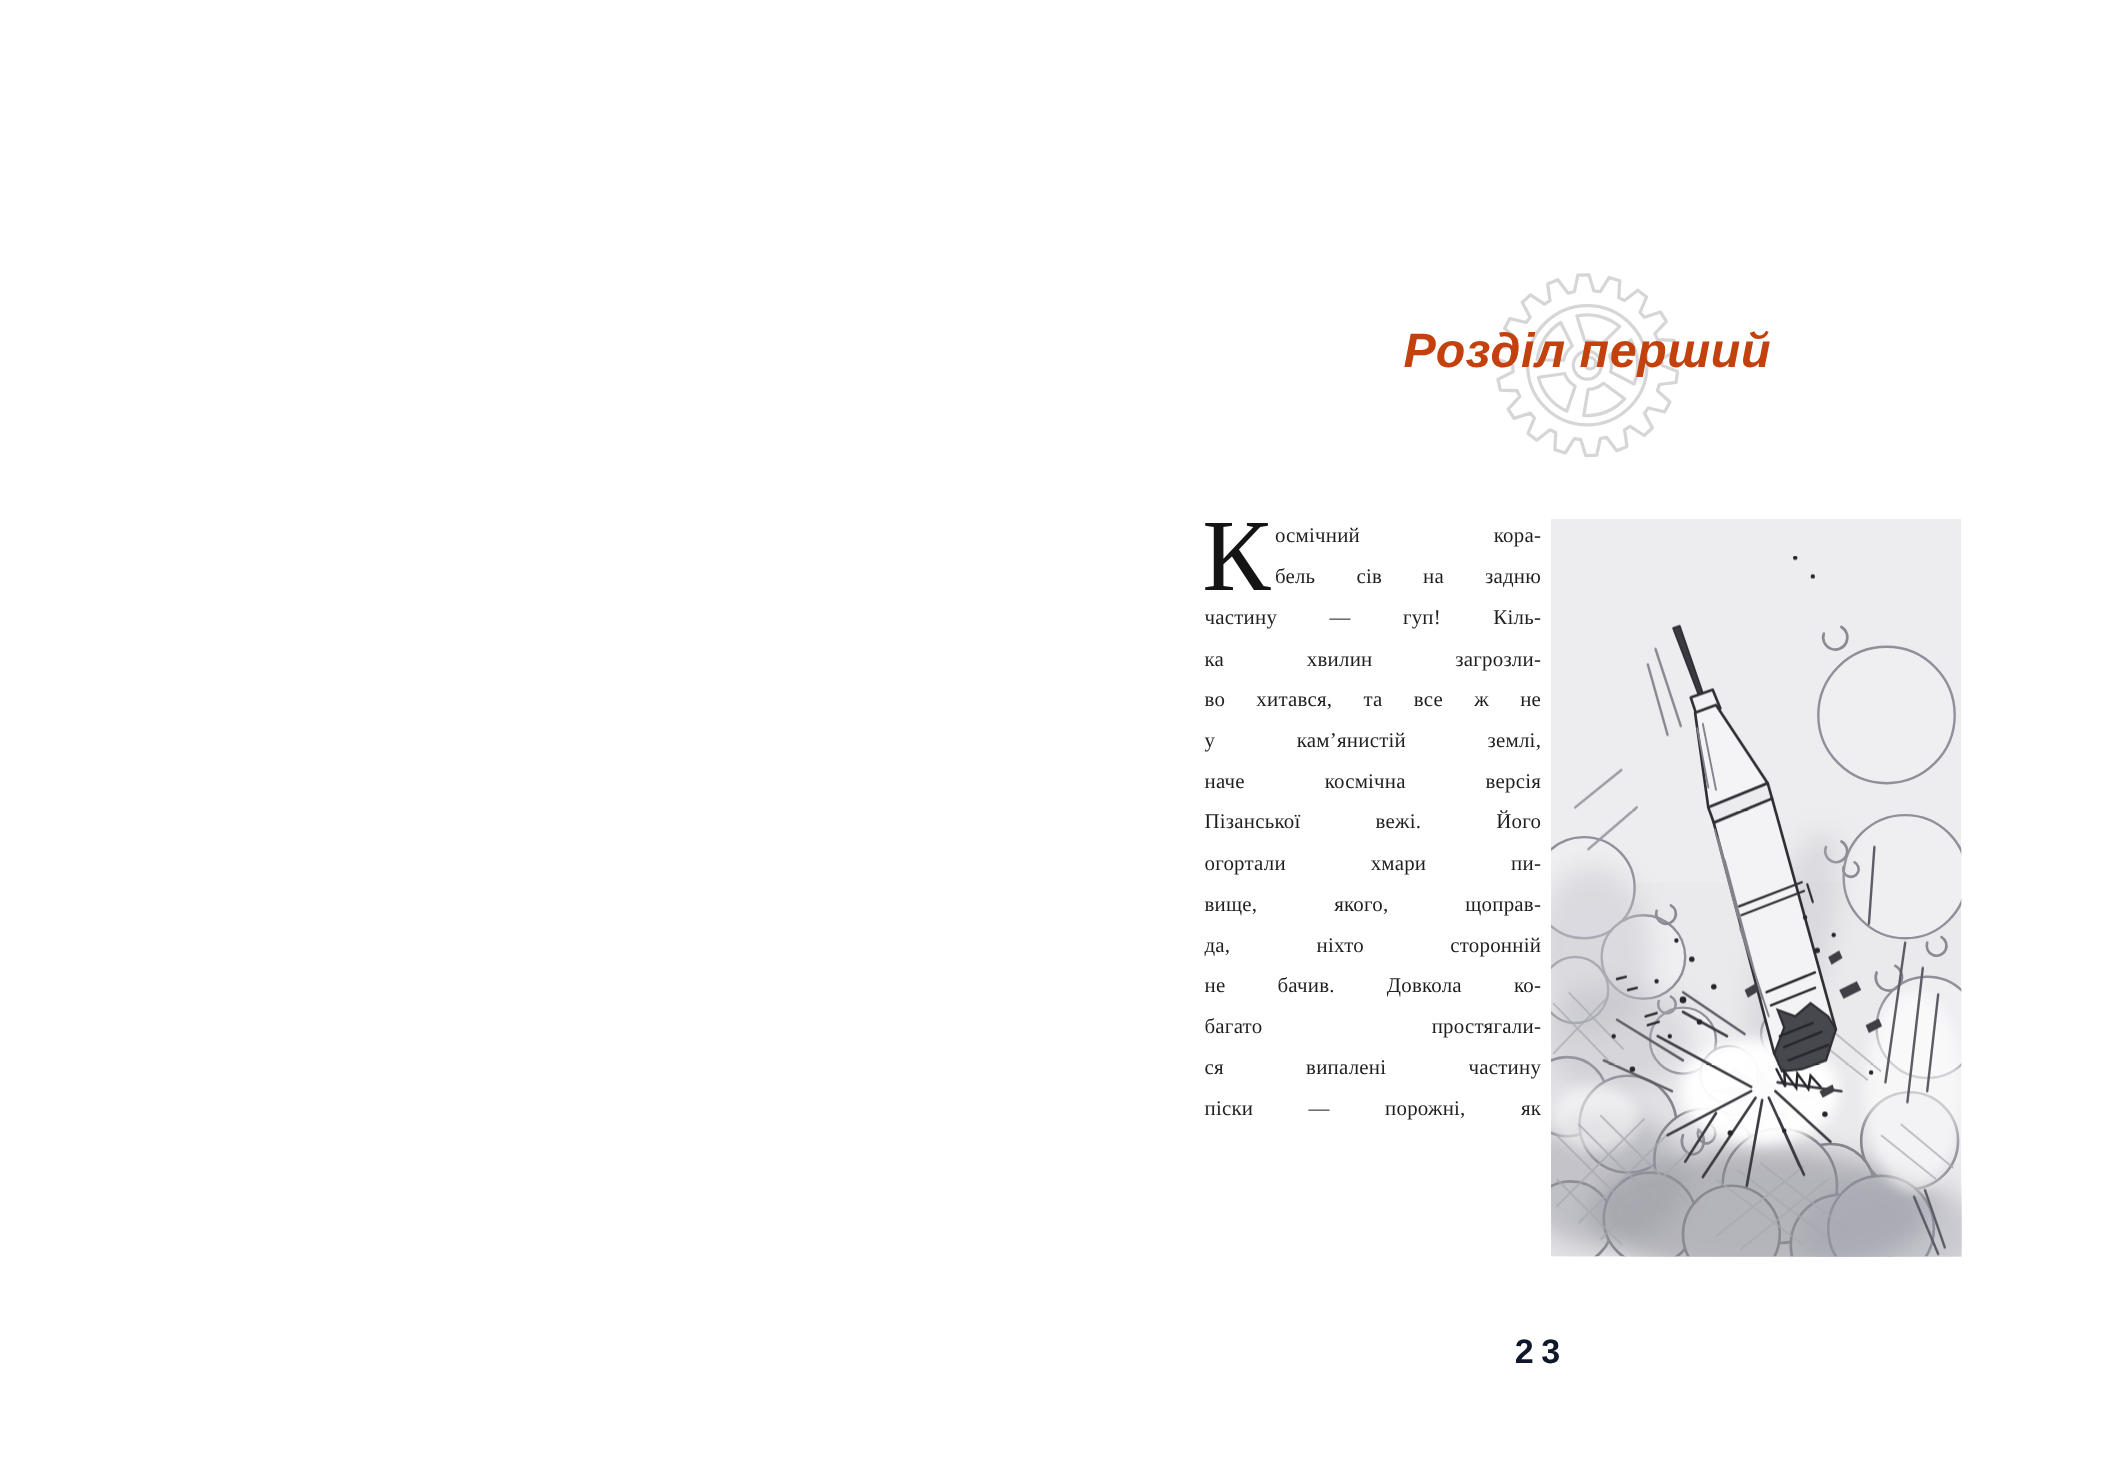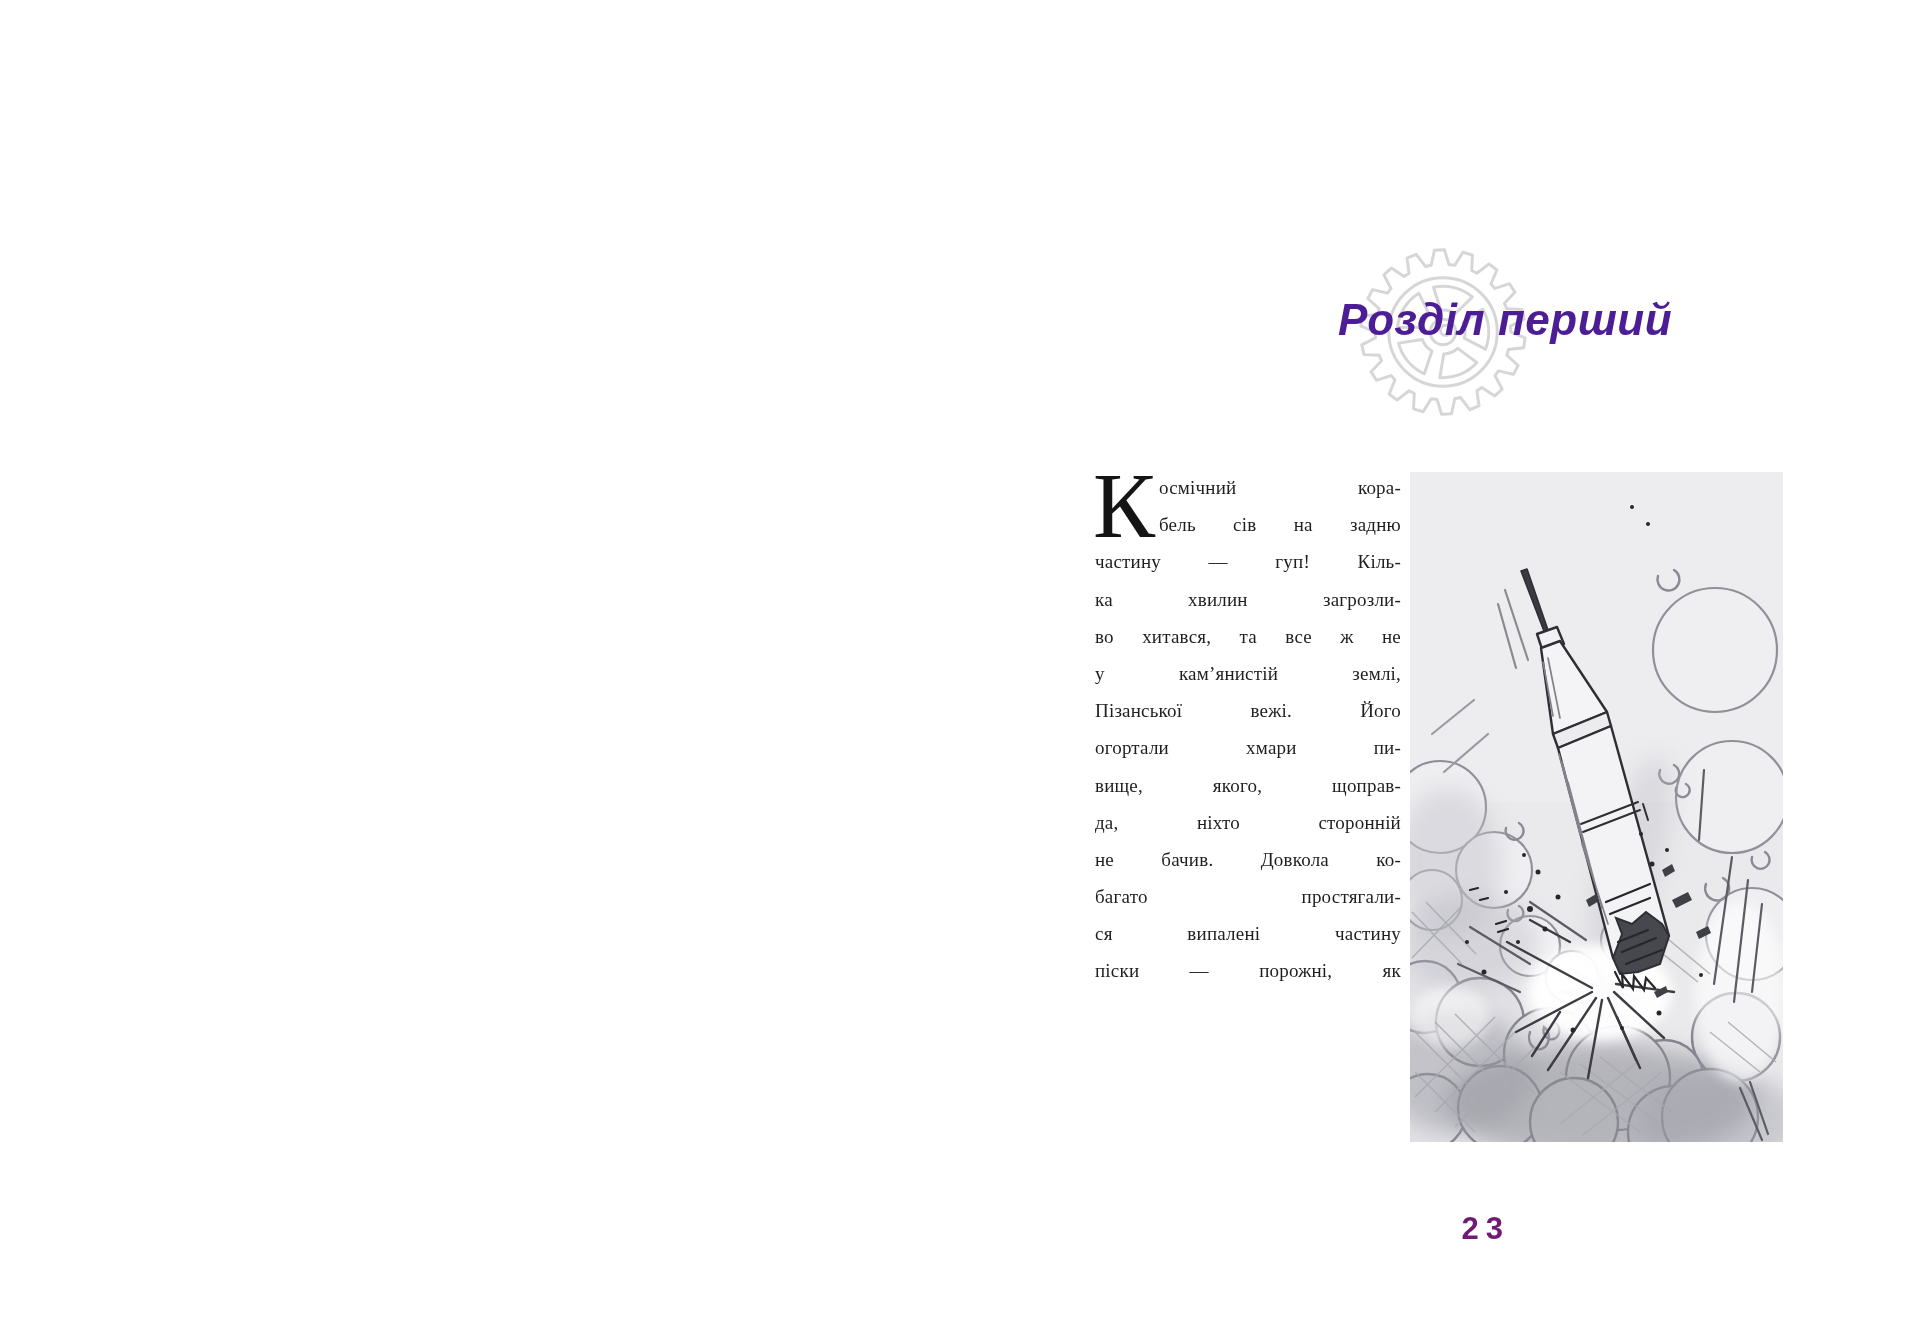--- a/index.html
+++ b/index.html
@@ -2,38 +2,38 @@
 <html><head>
 <meta charset="utf-8">
 <style>
   html,body{margin:0;padding:0;}
   body{width:1920px;height:1325px;background:#ffffff;overflow:hidden;position:relative;
        font-family:"Liberation Serif",serif;}
   .spread{position:absolute;inset:0;background:#ffffff;}
 
   
   .gear{position:absolute;left:1354px;top:243px;width:178px;height:178px;}
-  .chapter-heading{position:absolute;left:1205px;top:294px;width:600px;text-align:center;
-       font:italic 700 44px/52px "Liberation Sans",sans-serif;color:#4c1d95;letter-spacing:0.5px;}
+  .chapter-heading{position:absolute;left:1143px;top:294px;width:600px;text-align:center;
+       font:italic 700 44px/52px "Liberation Sans",sans-serif;color:#c2410c;letter-spacing:0.5px;}
 
   
   .text-col{position:absolute;left:1095px;top:469px;width:306px;color:#1f1f1f;}
   .line{font-size:19px;line-height:37.2px;height:37.2px;text-align:justify;text-align-last:justify;
        letter-spacing:0.2px;white-space:normal;}
   .line.indent{margin-left:64px;}
   .dropcap{position:absolute;left:-2px;top:4px;font-family:"Liberation Serif",serif;
        font-size:93px;line-height:66px;color:#141414;}
 
   
   .illustration{position:absolute;left:1410px;top:472px;width:373px;height:670px;}
   .illustration svg{display:block;}
 
   
-  .page-number{position:absolute;left:1370px;top:1210px;width:140px;text-align:right;
-       font:700 31px/38px "Liberation Sans",sans-serif;color:#701a75;letter-spacing:7px;text-indent:7px;}
+  .page-number{position:absolute;left:1370px;top:1210px;width:140px;text-align:left;
+       font:700 31px/38px "Liberation Sans",sans-serif;color:#0f172a;letter-spacing:7px;text-indent:7px;}
 </style>
 </head>
 <body>
 
 <div class="spread">
 
   <div style="position:absolute;left:0;top:0;width:960px;height:1325px;"></div>
 
   <div style="position:absolute;left:960px;top:0;width:960px;height:1325px;">
   </div>
@@ -55,20 +55,21 @@
   <div class="chapter-heading">Розділ перший</div>
 
   <div class="text-col">
     <span class="dropcap">К</span>
     <div class="line indent">осмічний кора-</div>
     <div class="line indent">бель сів на задню</div>
     <div class="line">частину — гуп! Кіль-</div>
     <div class="line">ка хвилин загрозли-</div>
     <div class="line">во хитався, та все ж не</div>
     <div class="line">у кам’янистій землі,</div>
+    <div class="line">наче космічна версія</div>
     <div class="line">Пізанської вежі. Його</div>
     <div class="line">огортали хмари пи-</div>
     <div class="line">вище, якого, щоправ-</div>
     <div class="line">да, ніхто сторонній</div>
     <div class="line">не бачив. Довкола ко-</div>
     <div class="line">багато простягали-</div>
     <div class="line">ся випалені частину</div>
     <div class="line">піски — порожні, як</div>
   </div>
 

